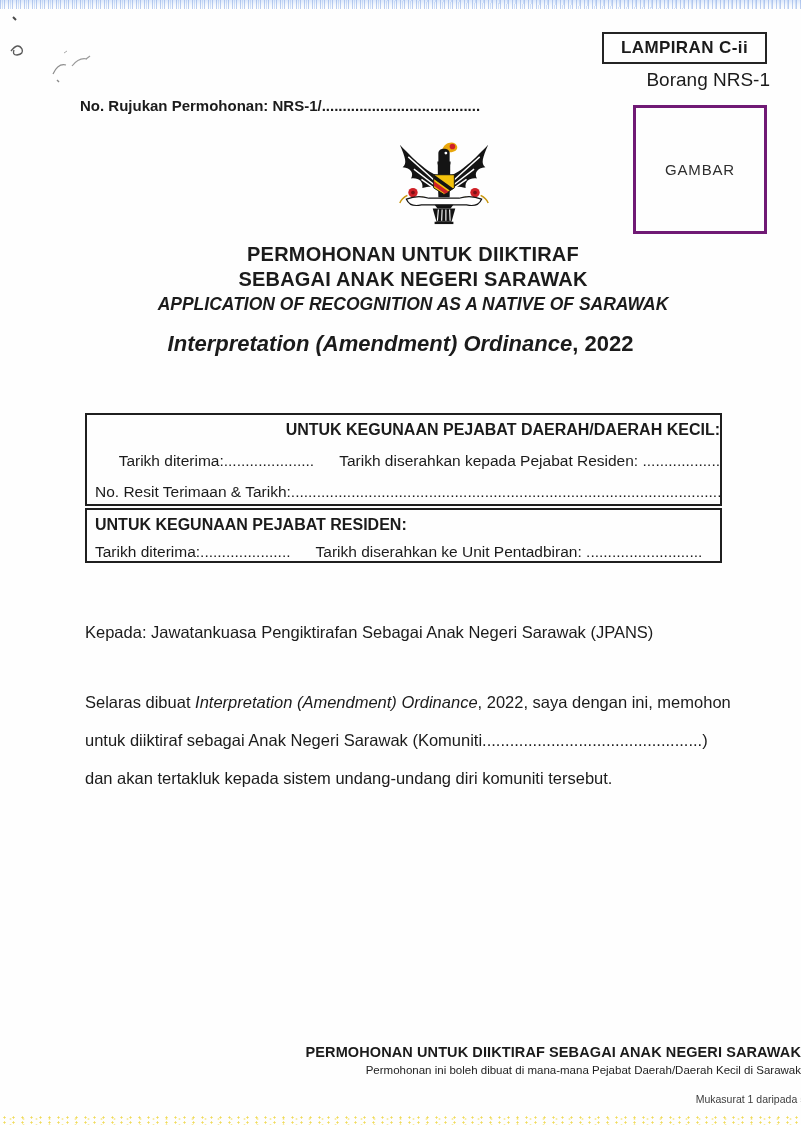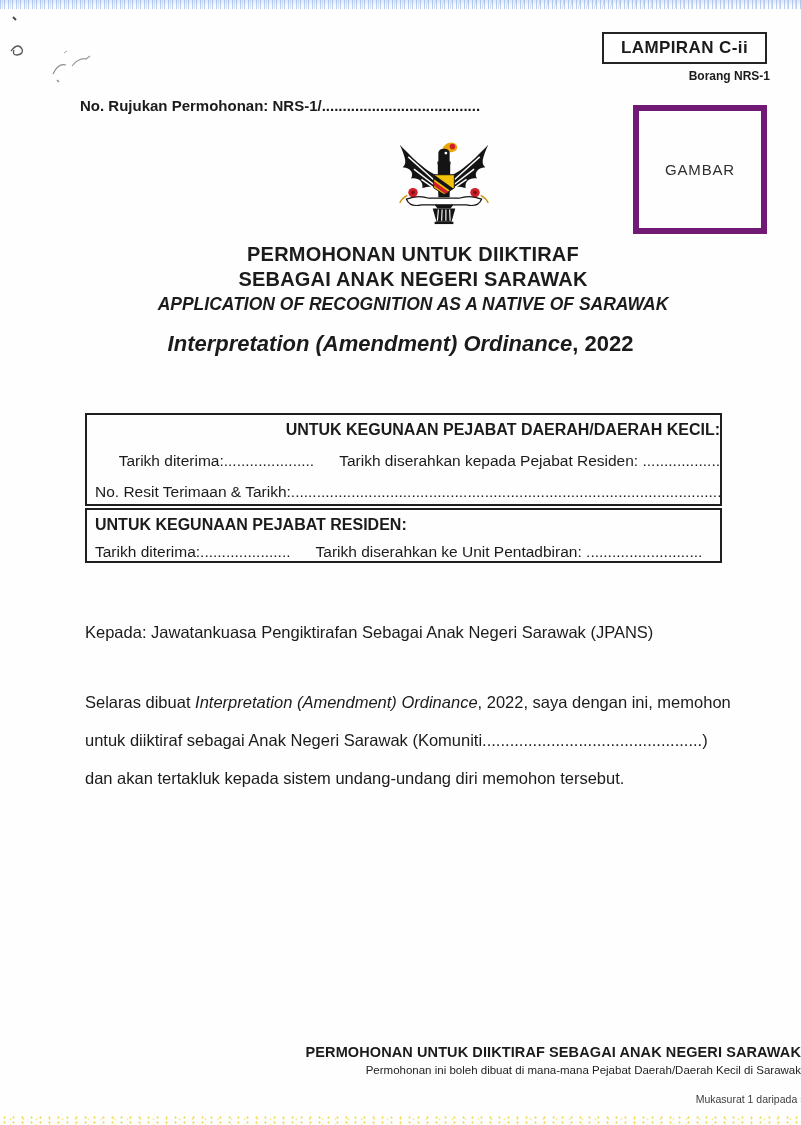--- a/index.html
+++ b/index.html
@@ -24,28 +24,28 @@
     background-size: 9px 5px, 13px 6px;
     background-position: 0 5px, 4px 7px;
   }
   .pen-marks { position:absolute; left:0; top:8px; }
 
   .lampiran-box {
     position:absolute; left:602px; top:32px; width:161px; height:28px;
     border:2px solid #242424; display:flex; align-items:center; justify-content:center;
     font-weight:bold; font-size:17px; letter-spacing:.4px;
   }
-  .borang { position:absolute; right:54px; top:69px; font-weight:bold; font-size:12px; }
+  .borang { position:absolute; right:54px; top:69px; font-weight:normal; font-size:19px; }
   .ref-line { position:absolute; left:80px; top:97px; font-weight:bold; font-size:15px; white-space:nowrap; }
 
   .crest { position:absolute; left:386px; top:139px; width:116px; height:94px; }
 
   .photo-box {
     position:absolute; left:633px; top:105px; width:134px; height:129px;
-    border:6px solid #701a75; box-sizing:border-box;
+    border:3px solid #701a75; box-sizing:border-box;
     display:flex; align-items:center; justify-content:center;
     font-size:15px; letter-spacing:.8px; color:#2e2e2e;
   }
 
   .titles { position:absolute; left:13px; top:242px; width:800px; text-align:center; }
   .t1 { font-size:20px; font-weight:bold; line-height:25px; letter-spacing:.2px; }
   .t2 { font-size:17.5px; font-weight:bold; font-style:italic; margin-top:2px; }
   .ordinance { position:absolute; left:0; top:331px; width:801px; text-align:center;
                font-size:22px; font-weight:bold; }
   .it { font-style:italic; }
@@ -155,21 +155,21 @@
   <div class="obox obox2">
     <div class="obox-header">UNTUK KEGUNAAN PEJABAT RESIDEN:</div>
     <div class="obox-line"><span>Tarikh diterima:.....................</span><span class="seg2">Tarikh diserahkan ke Unit Pentadbiran: ...........................</span></div>
   </div>
 
   <div class="kepada">Kepada: Jawatankuasa Pengiktirafan Sebagai Anak Negeri Sarawak (JPANS)</div>
 
   <div class="para">
     <div class="pline"><span>Selaras dibuat </span><span class="it">Interpretation (Amendment) Ordinance</span><span>, 2022, saya dengan ini, memohon</span></div>
     <div class="pline">untuk diiktiraf sebagai Anak Negeri Sarawak (Komuniti................................................)</div>
-    <div class="pline">dan akan tertakluk kepada sistem undang-undang diri memohon tersebut.</div>
+    <div class="pline">dan akan tertakluk kepada sistem undang-undang diri komuniti tersebut.</div>
   </div>
 
   <div class="footer">
     <div class="f1">PERMOHONAN UNTUK DIIKTIRAF SEBAGAI ANAK NEGERI SARAWAK</div>
     <div class="f2">Permohonan ini boleh dibuat di mana-mana Pejabat Daerah/Daerah Kecil di Sarawak</div>
   </div>
 
   <div class="pagenum">Mukasurat 1 daripada 5</div>
 
   <div class="scan-bottom"></div>

